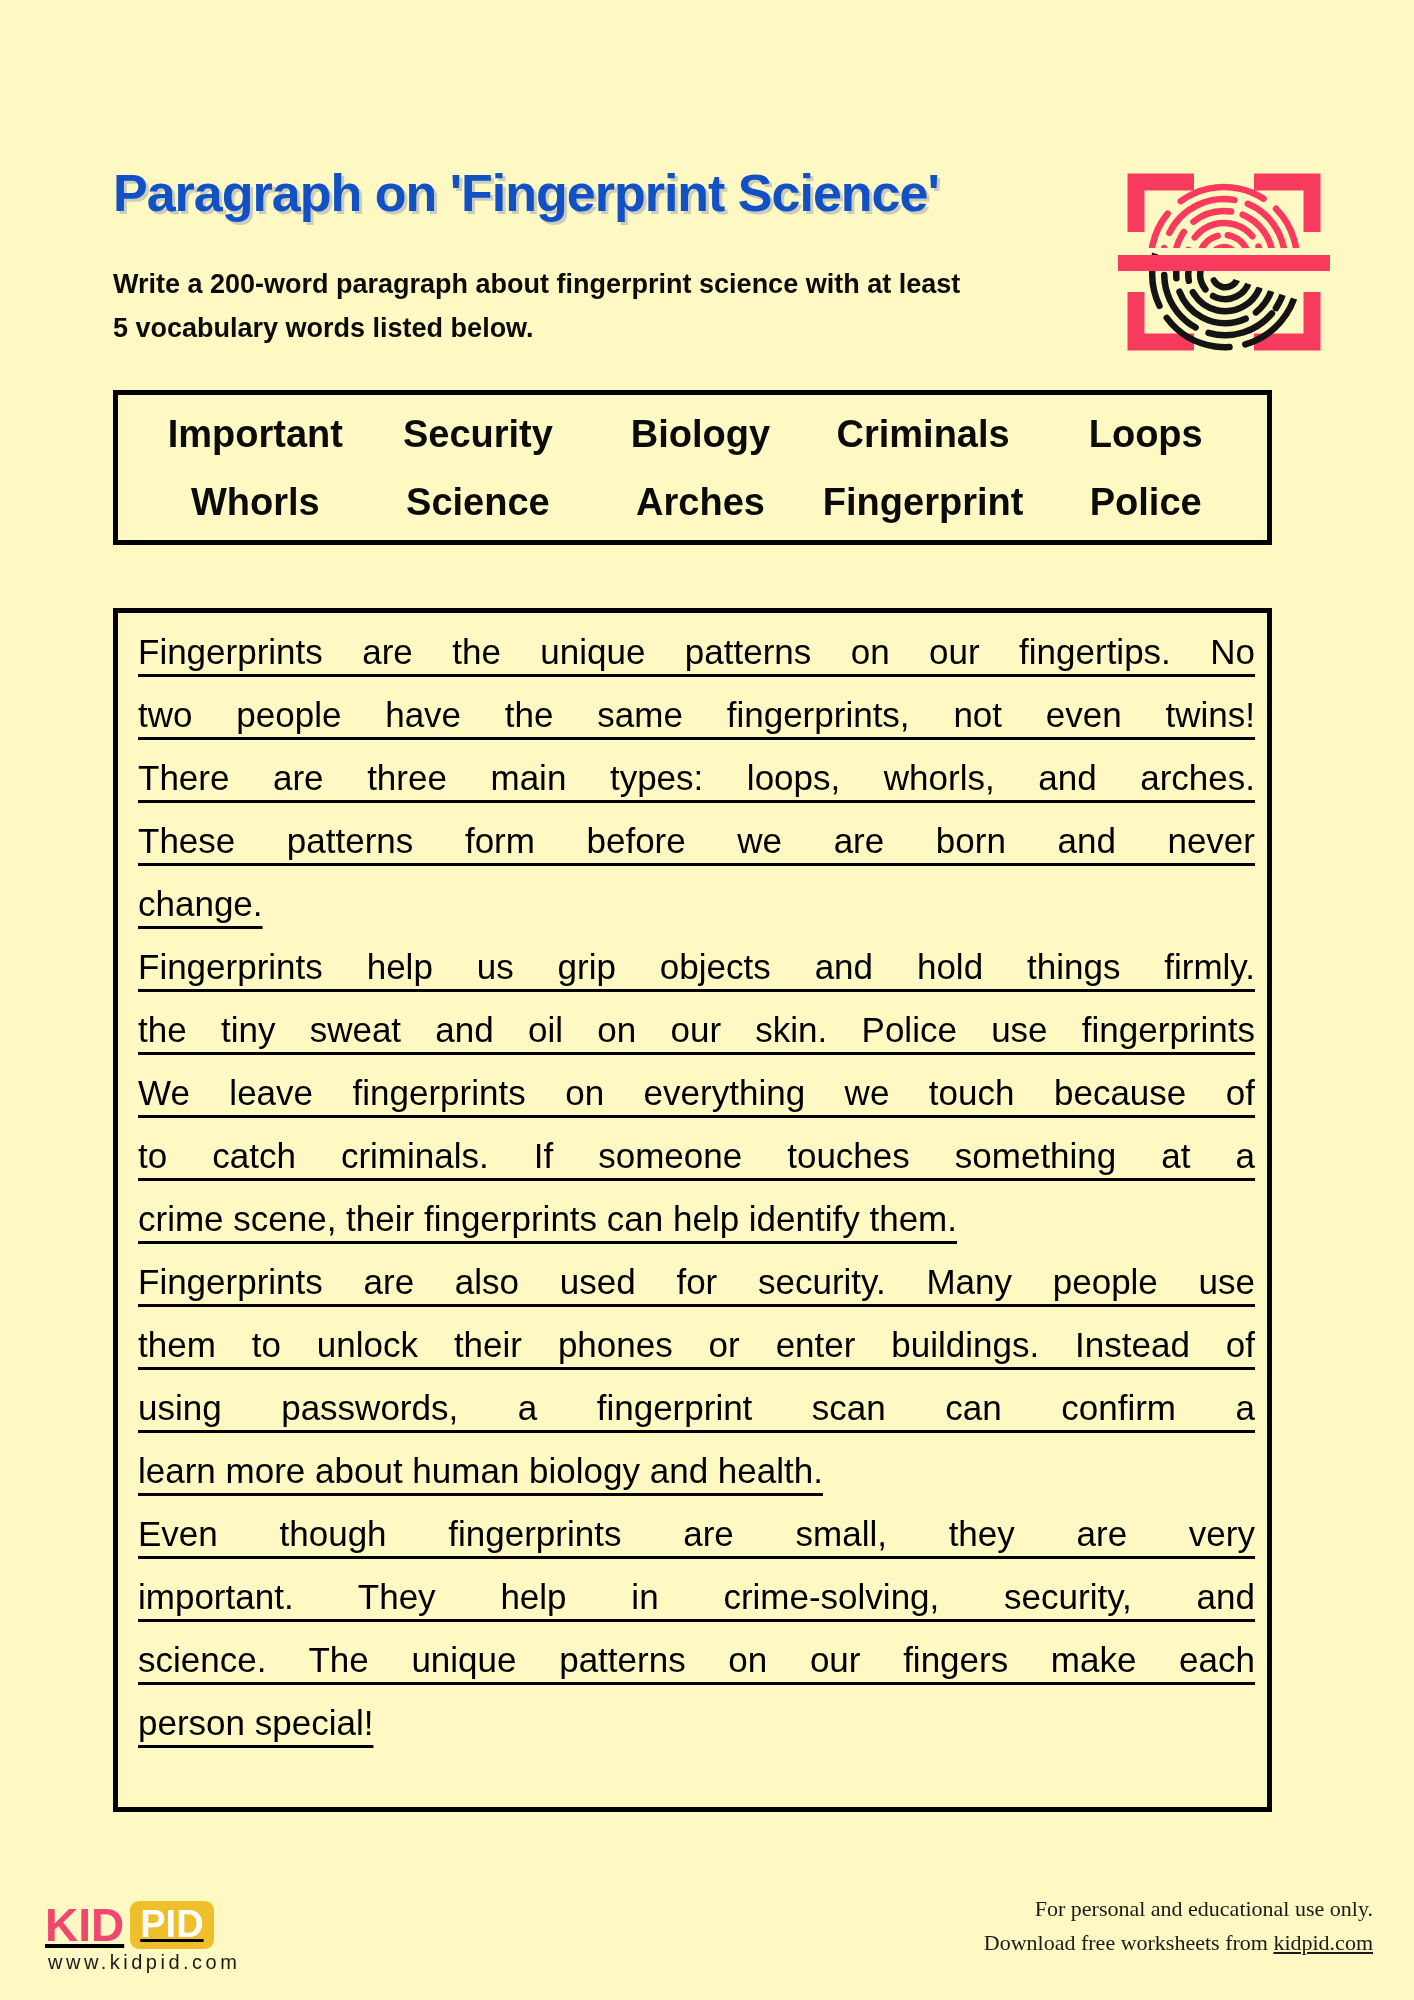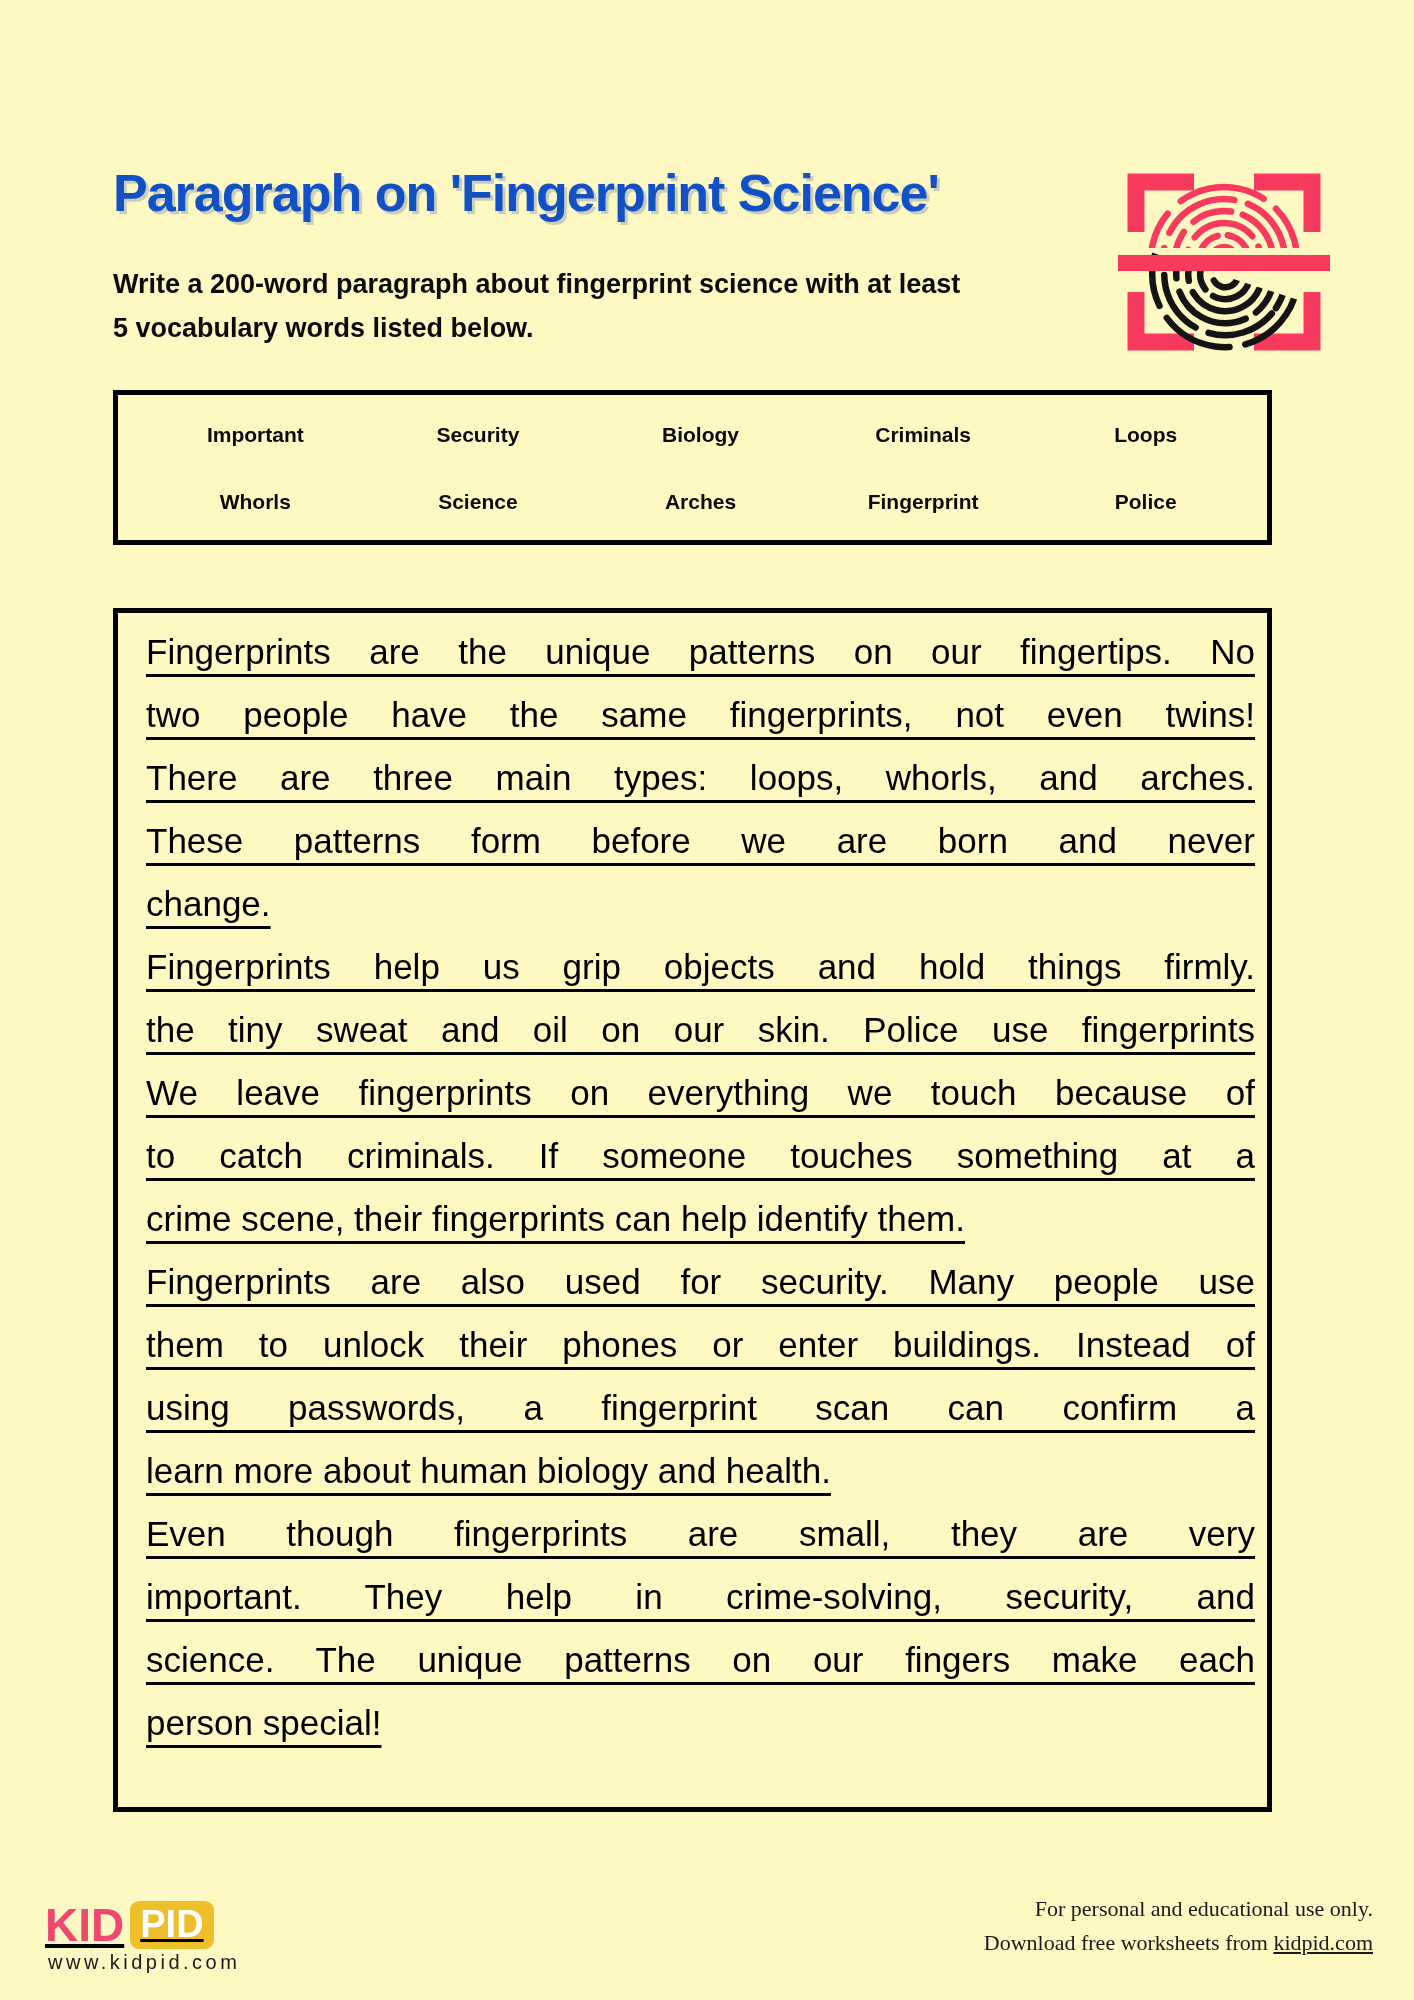--- a/index.html
+++ b/index.html
@@ -21,26 +21,26 @@
   }
   .scan-icon{position:absolute;left:1118px;top:156px;width:212px;height:212px;}
   
   .vocab-box{
     position:absolute;left:113px;top:390px;width:1159px;height:155px;
     border:5px solid #000;box-sizing:border-box;
     display:grid;grid-template-columns:repeat(5,1fr);grid-template-rows:1fr 1fr;
     align-items:center;justify-items:center;
     padding:6px 10px 4px 26px;
   }
-  .vocab-word{font-size:21px;font-weight:bold;color:#0b0b0b;}
+  .vocab-word{font-size:38px;font-weight:bold;color:#0b0b0b;}
   
   .answer-box{
     position:absolute;left:113px;top:608px;width:1159px;height:1204px;
     border:5px solid #000;box-sizing:border-box;
-    padding:7px 12px 0 28px;overflow:hidden;
+    padding:7px 12px 0 20px;overflow:hidden;
   }
   .pline{
     height:63px;line-height:63px;font-size:35px;color:#000;
     text-align:justify;text-align-last:justify;
     text-decoration:underline;text-decoration-thickness:3px;
     text-underline-offset:10px;text-decoration-skip-ink:none;
     overflow:hidden;white-space:normal;
   }
   .pline.last{text-align-last:left;}
   

